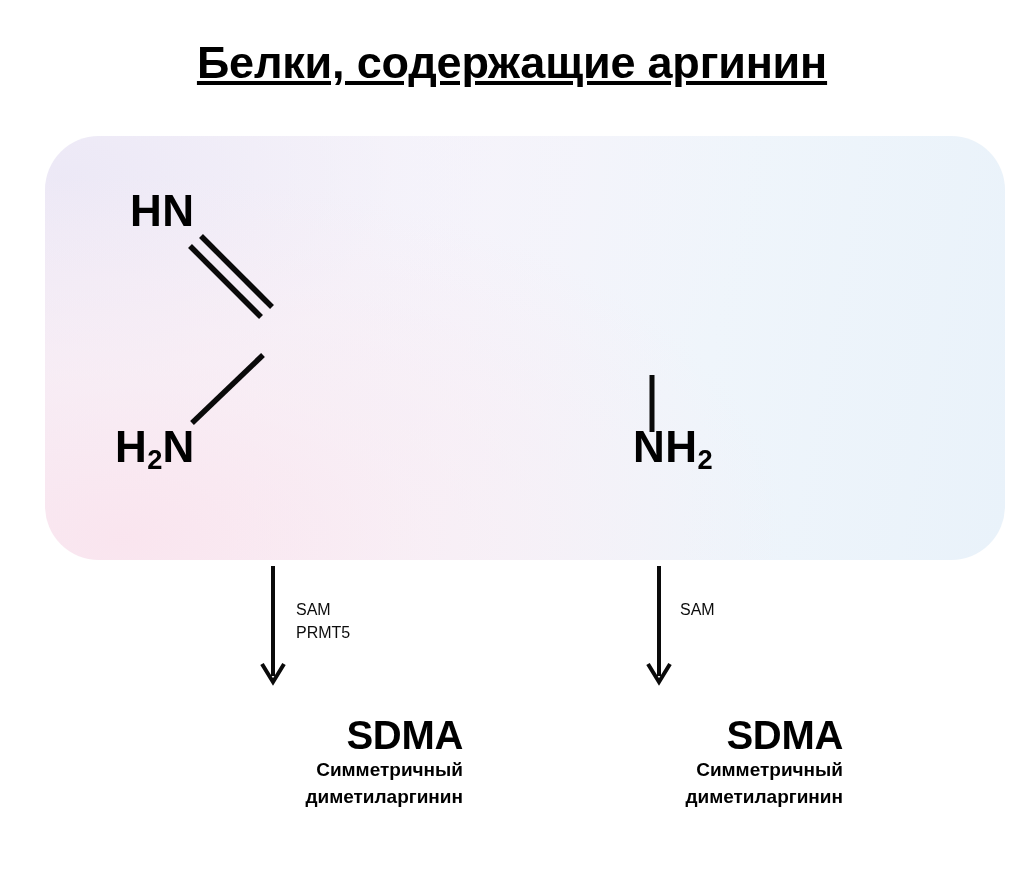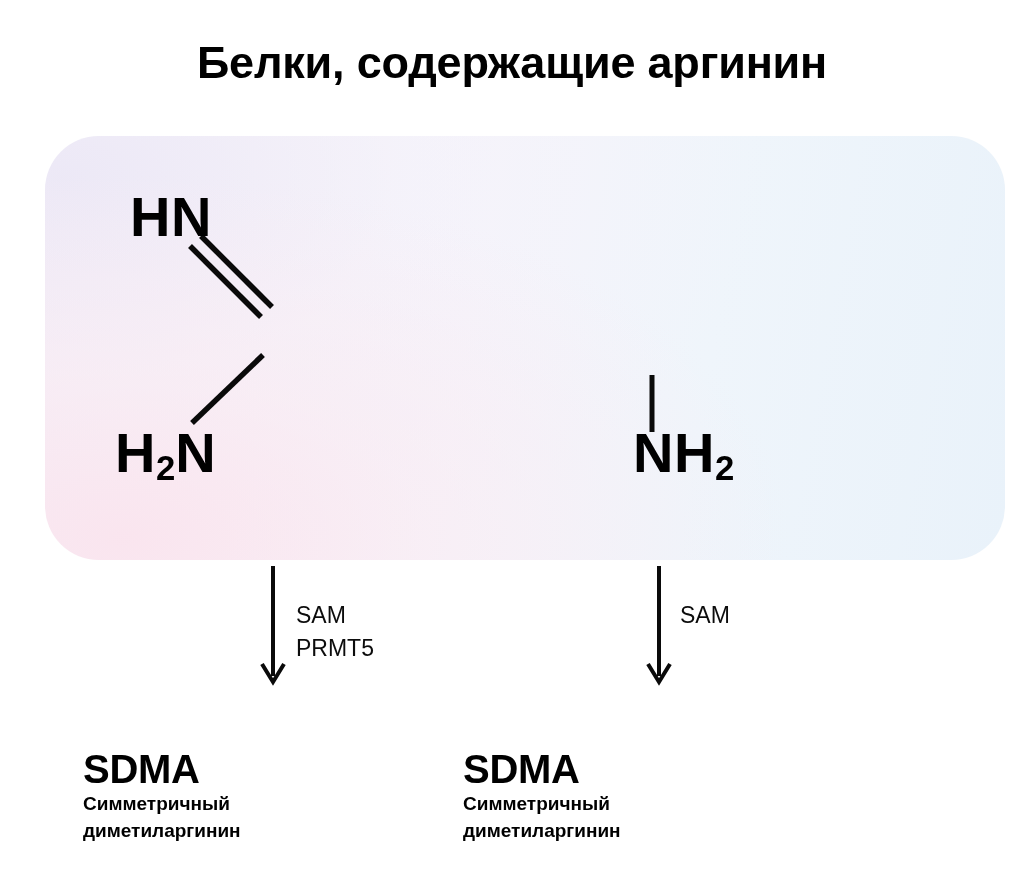--- a/index.html
+++ b/index.html
@@ -23,20 +23,21 @@
     position: absolute;
     top: 38px;
     left: 0;
     width: 1024px;
     text-align: center;
     font-size: 45px;
     font-weight: bold;
     letter-spacing: -0.2px;
     line-height: 1.1;
     white-space: nowrap;
+    text-decoration: underline;
   }
 
   
   #molecule-panel {
     position: absolute;
     left: 45px;
     top: 136px;
     width: 960px;
     height: 424px;
     border-radius: 54px;
@@ -50,21 +51,21 @@
   #molecule {
     position: absolute;
     left: 45px;
     top: 136px;
     width: 960px;
     height: 424px;
   }
 
   .atom {
     position: absolute;
-    font-size: 56px;
+    font-size: 44px;
     font-weight: bold;
     line-height: 1;
     white-space: nowrap;
     letter-spacing: 0.5px;
   }
   .atom sub {
     font-size: 0.62em;
     font-weight: bold;
     vertical-align: baseline;
     position: relative;
@@ -130,36 +131,36 @@
   .arrow-svg {
     position: absolute;
     top: 0;
   }
   #branch-left .arrow-svg  { left: 258px; }
   #branch-right .arrow-svg { left: 132px; }
 
   .enzyme-label {
     position: absolute;
     top: 33px;
-    font-size: 23px;
+    font-size: 16px;
     font-weight: normal;
     line-height: 1.42;
     white-space: nowrap;
     color: #0c0c0c;
   }
   #branch-left .enzyme-label  { left: 296px; }
   #branch-right .enzyme-label { left: 680px; }
   #branch-right .enzyme-label { left: 168px; }
 
   
   .product {
     position: absolute;
-    top: 748px;
+    top: 714px;
     width: 380px;
-    text-align: left;
+    text-align: right;
   }
   #product-left  { left: 83px; }
   #product-right { left: 463px; }
 
   .product-title {
     font-size: 40px;
     font-weight: bold;
     line-height: 1.08;
     letter-spacing: -0.3px;
   }

